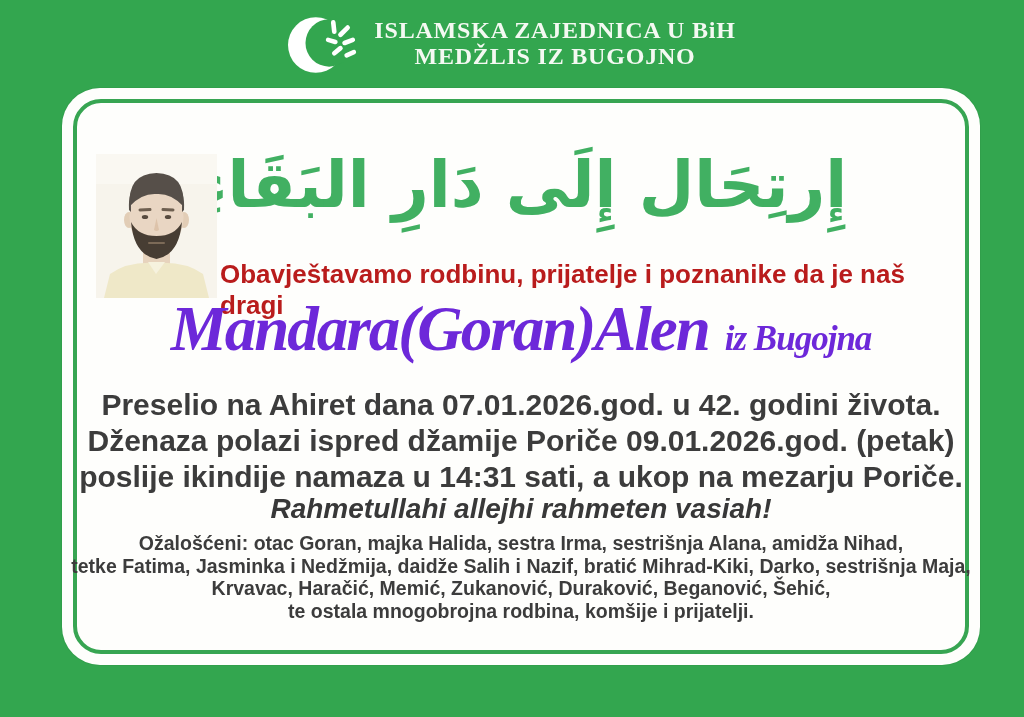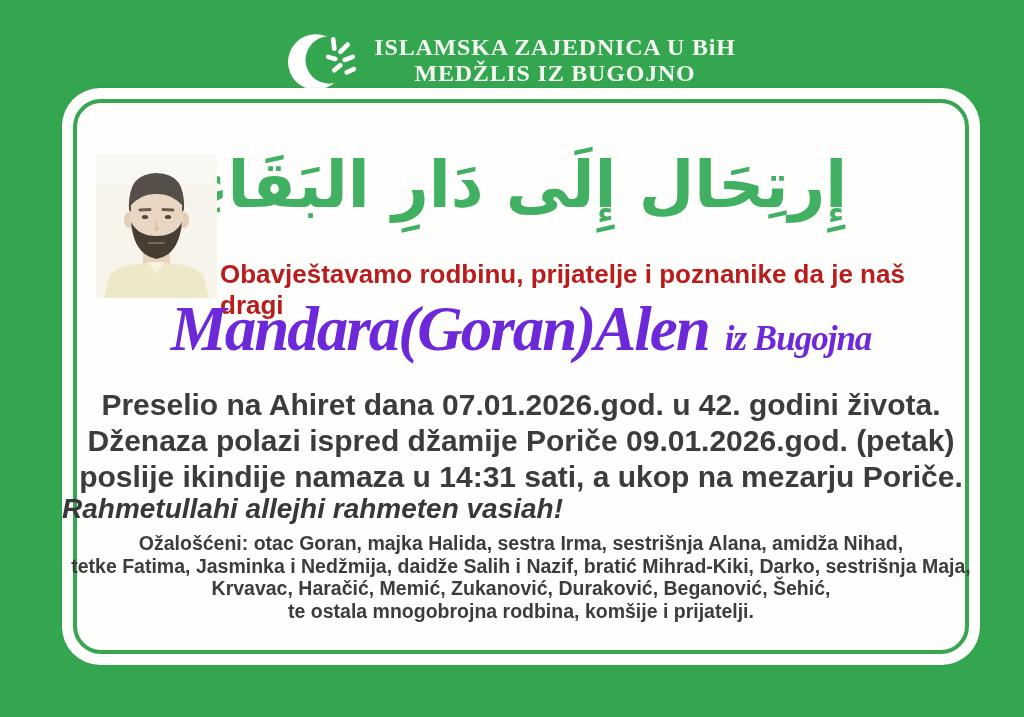--- a/index.html
+++ b/index.html
@@ -6,21 +6,21 @@
   html, body { width: 1024px; height: 717px; overflow: hidden; }
   body {
     background: #33a64f;
     font-family: "Liberation Sans", sans-serif;
     position: relative;
   }
 
   
   .org-header {
     position: absolute;
-    top: 25px; left: 0; right: 0;
+    top: 8px; left: 0; right: 0;
     display: flex;
     justify-content: center;
     align-items: center;
     gap: 14px;
   }
   .org-logo { width: 72px; height: 72px; flex: 0 0 auto; }
   .org-title {
     text-align: center;
     color: #f4f9f2;
     font-family: "Liberation Serif", serif;
@@ -106,21 +106,21 @@
     text-align: center;
     font-weight: 700;
     font-size: 30px;
     line-height: 36px;
     color: #3c3c3c;
   }
 
   .prayer {
     position: absolute;
     top: 405px; left: 0; right: 0;
-    text-align: left;
+    text-align: center;
     font-weight: 700;
     font-style: italic;
     font-size: 28px;
     color: #383838;
   }
 
   .mourners {
     position: absolute;
     top: 444px; left: 6px; right: 6px;
     text-align: center;

